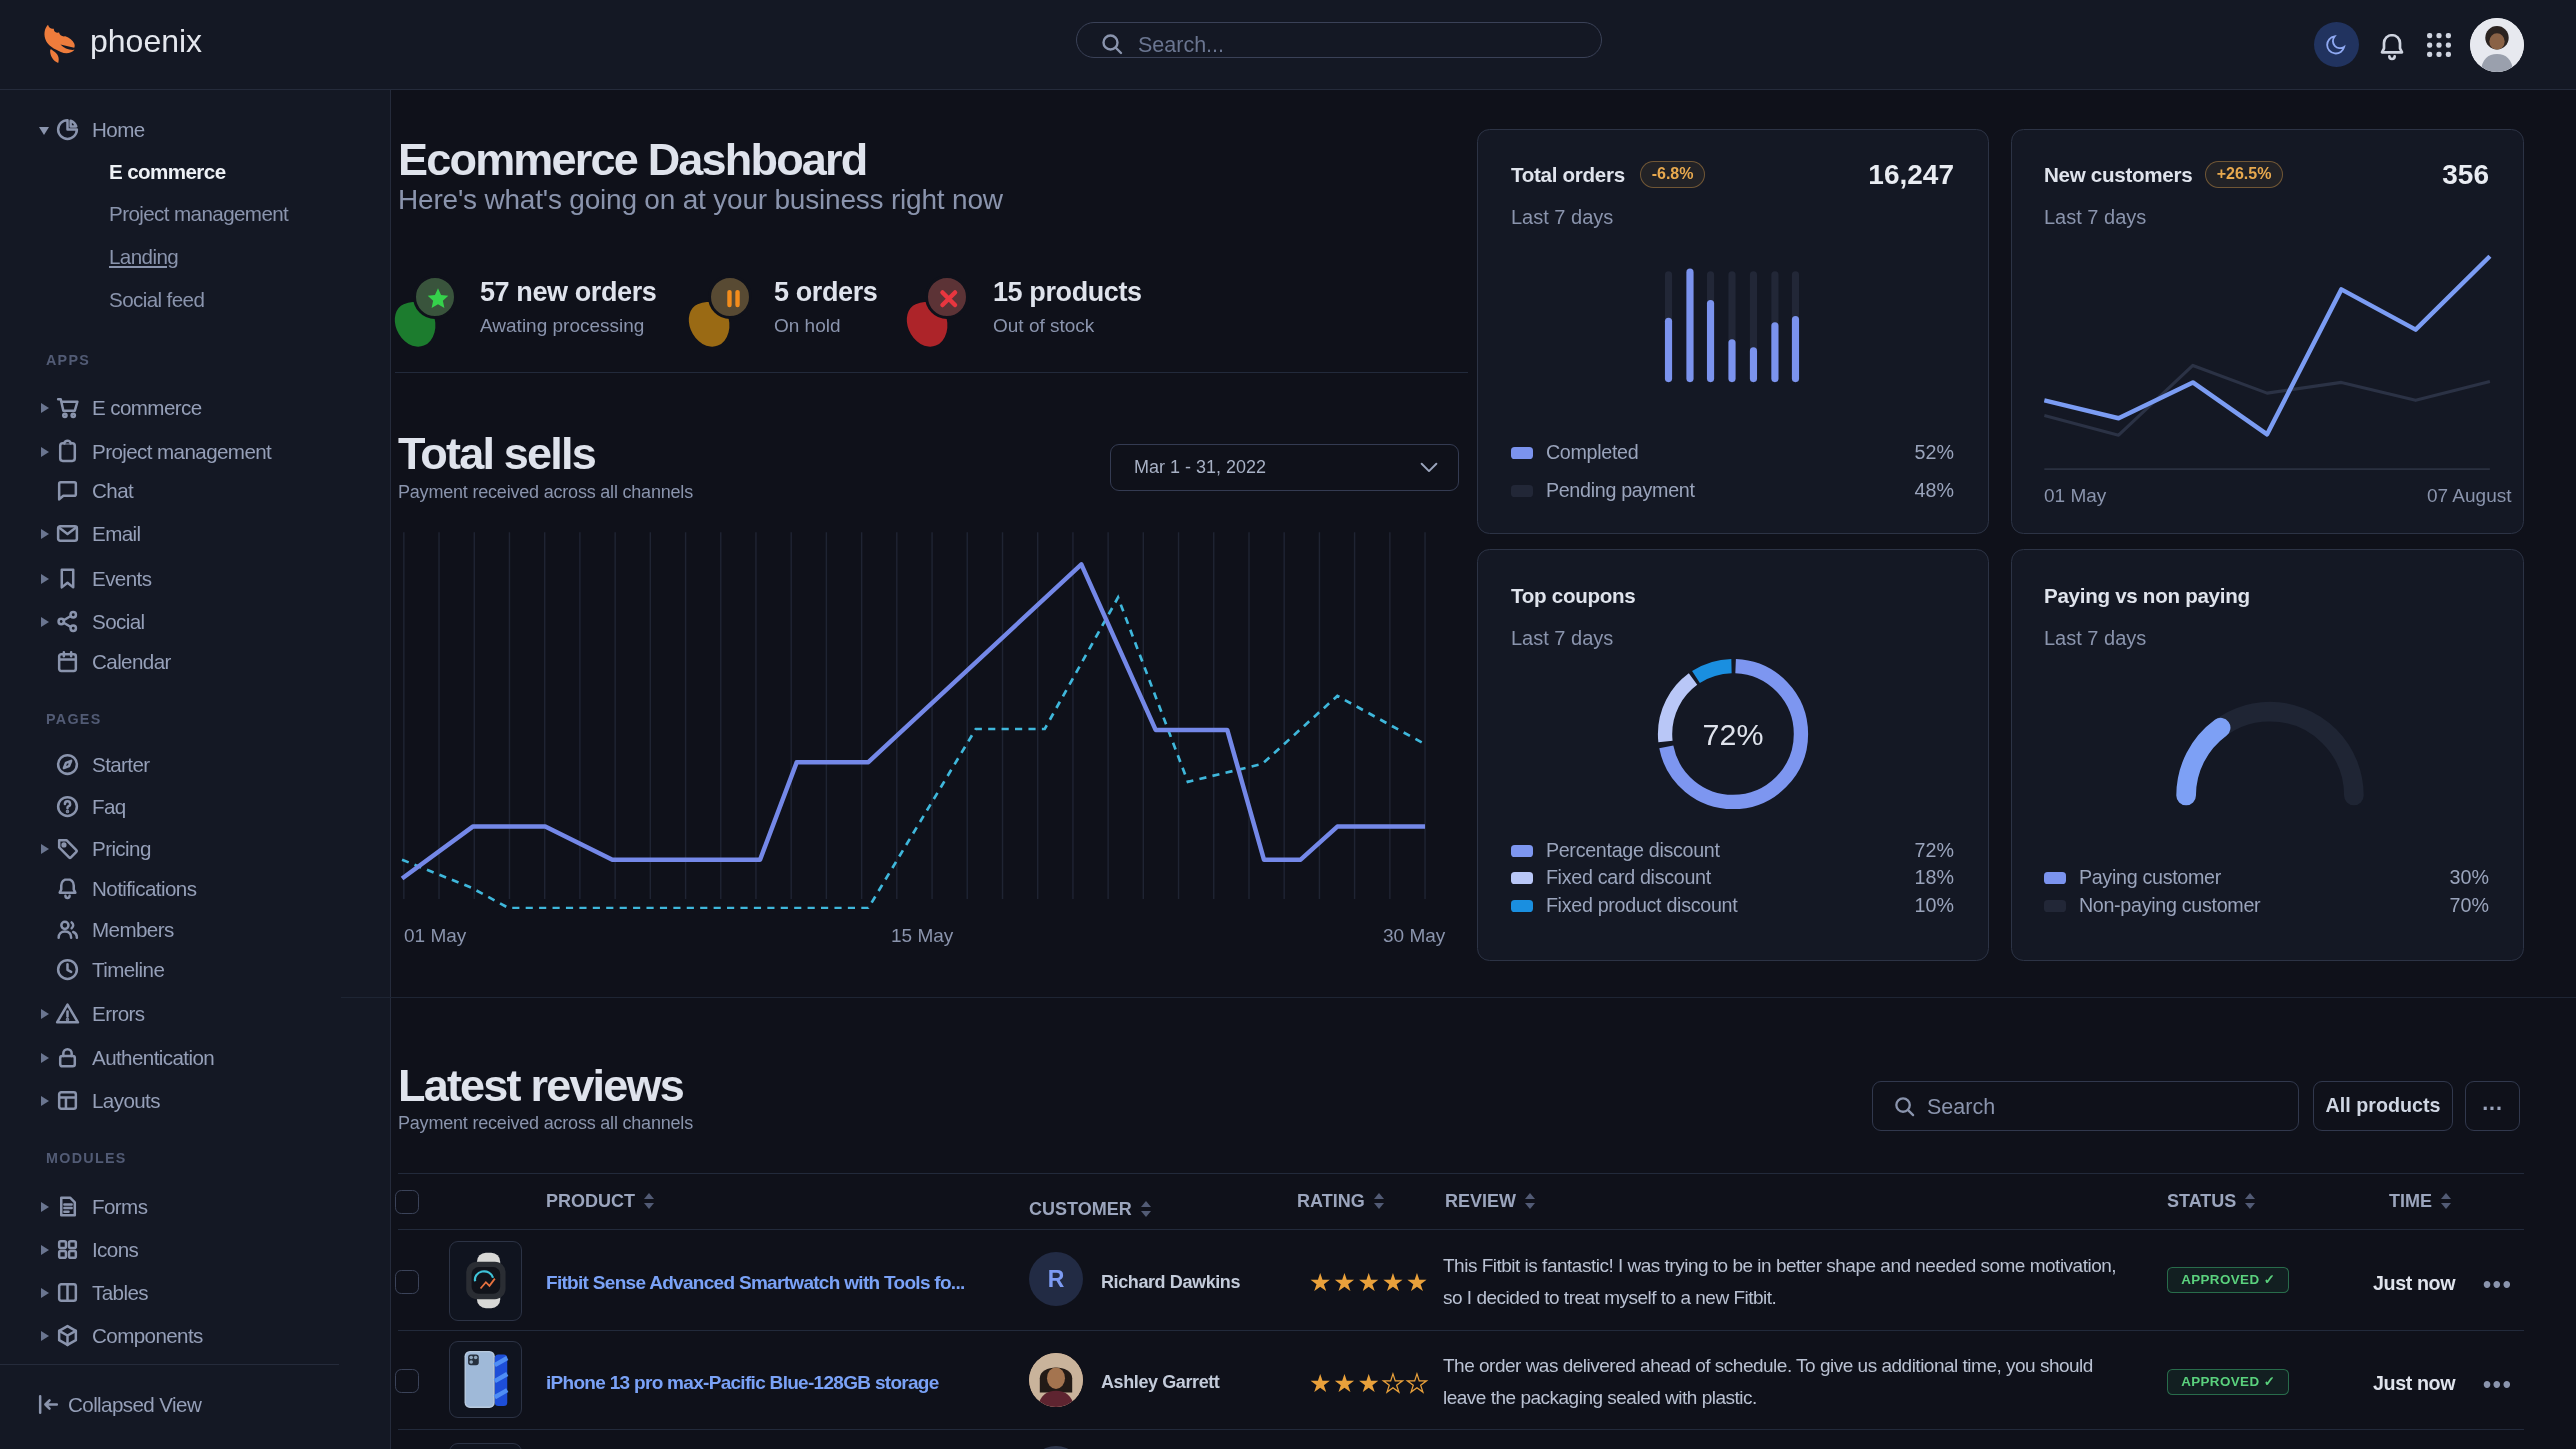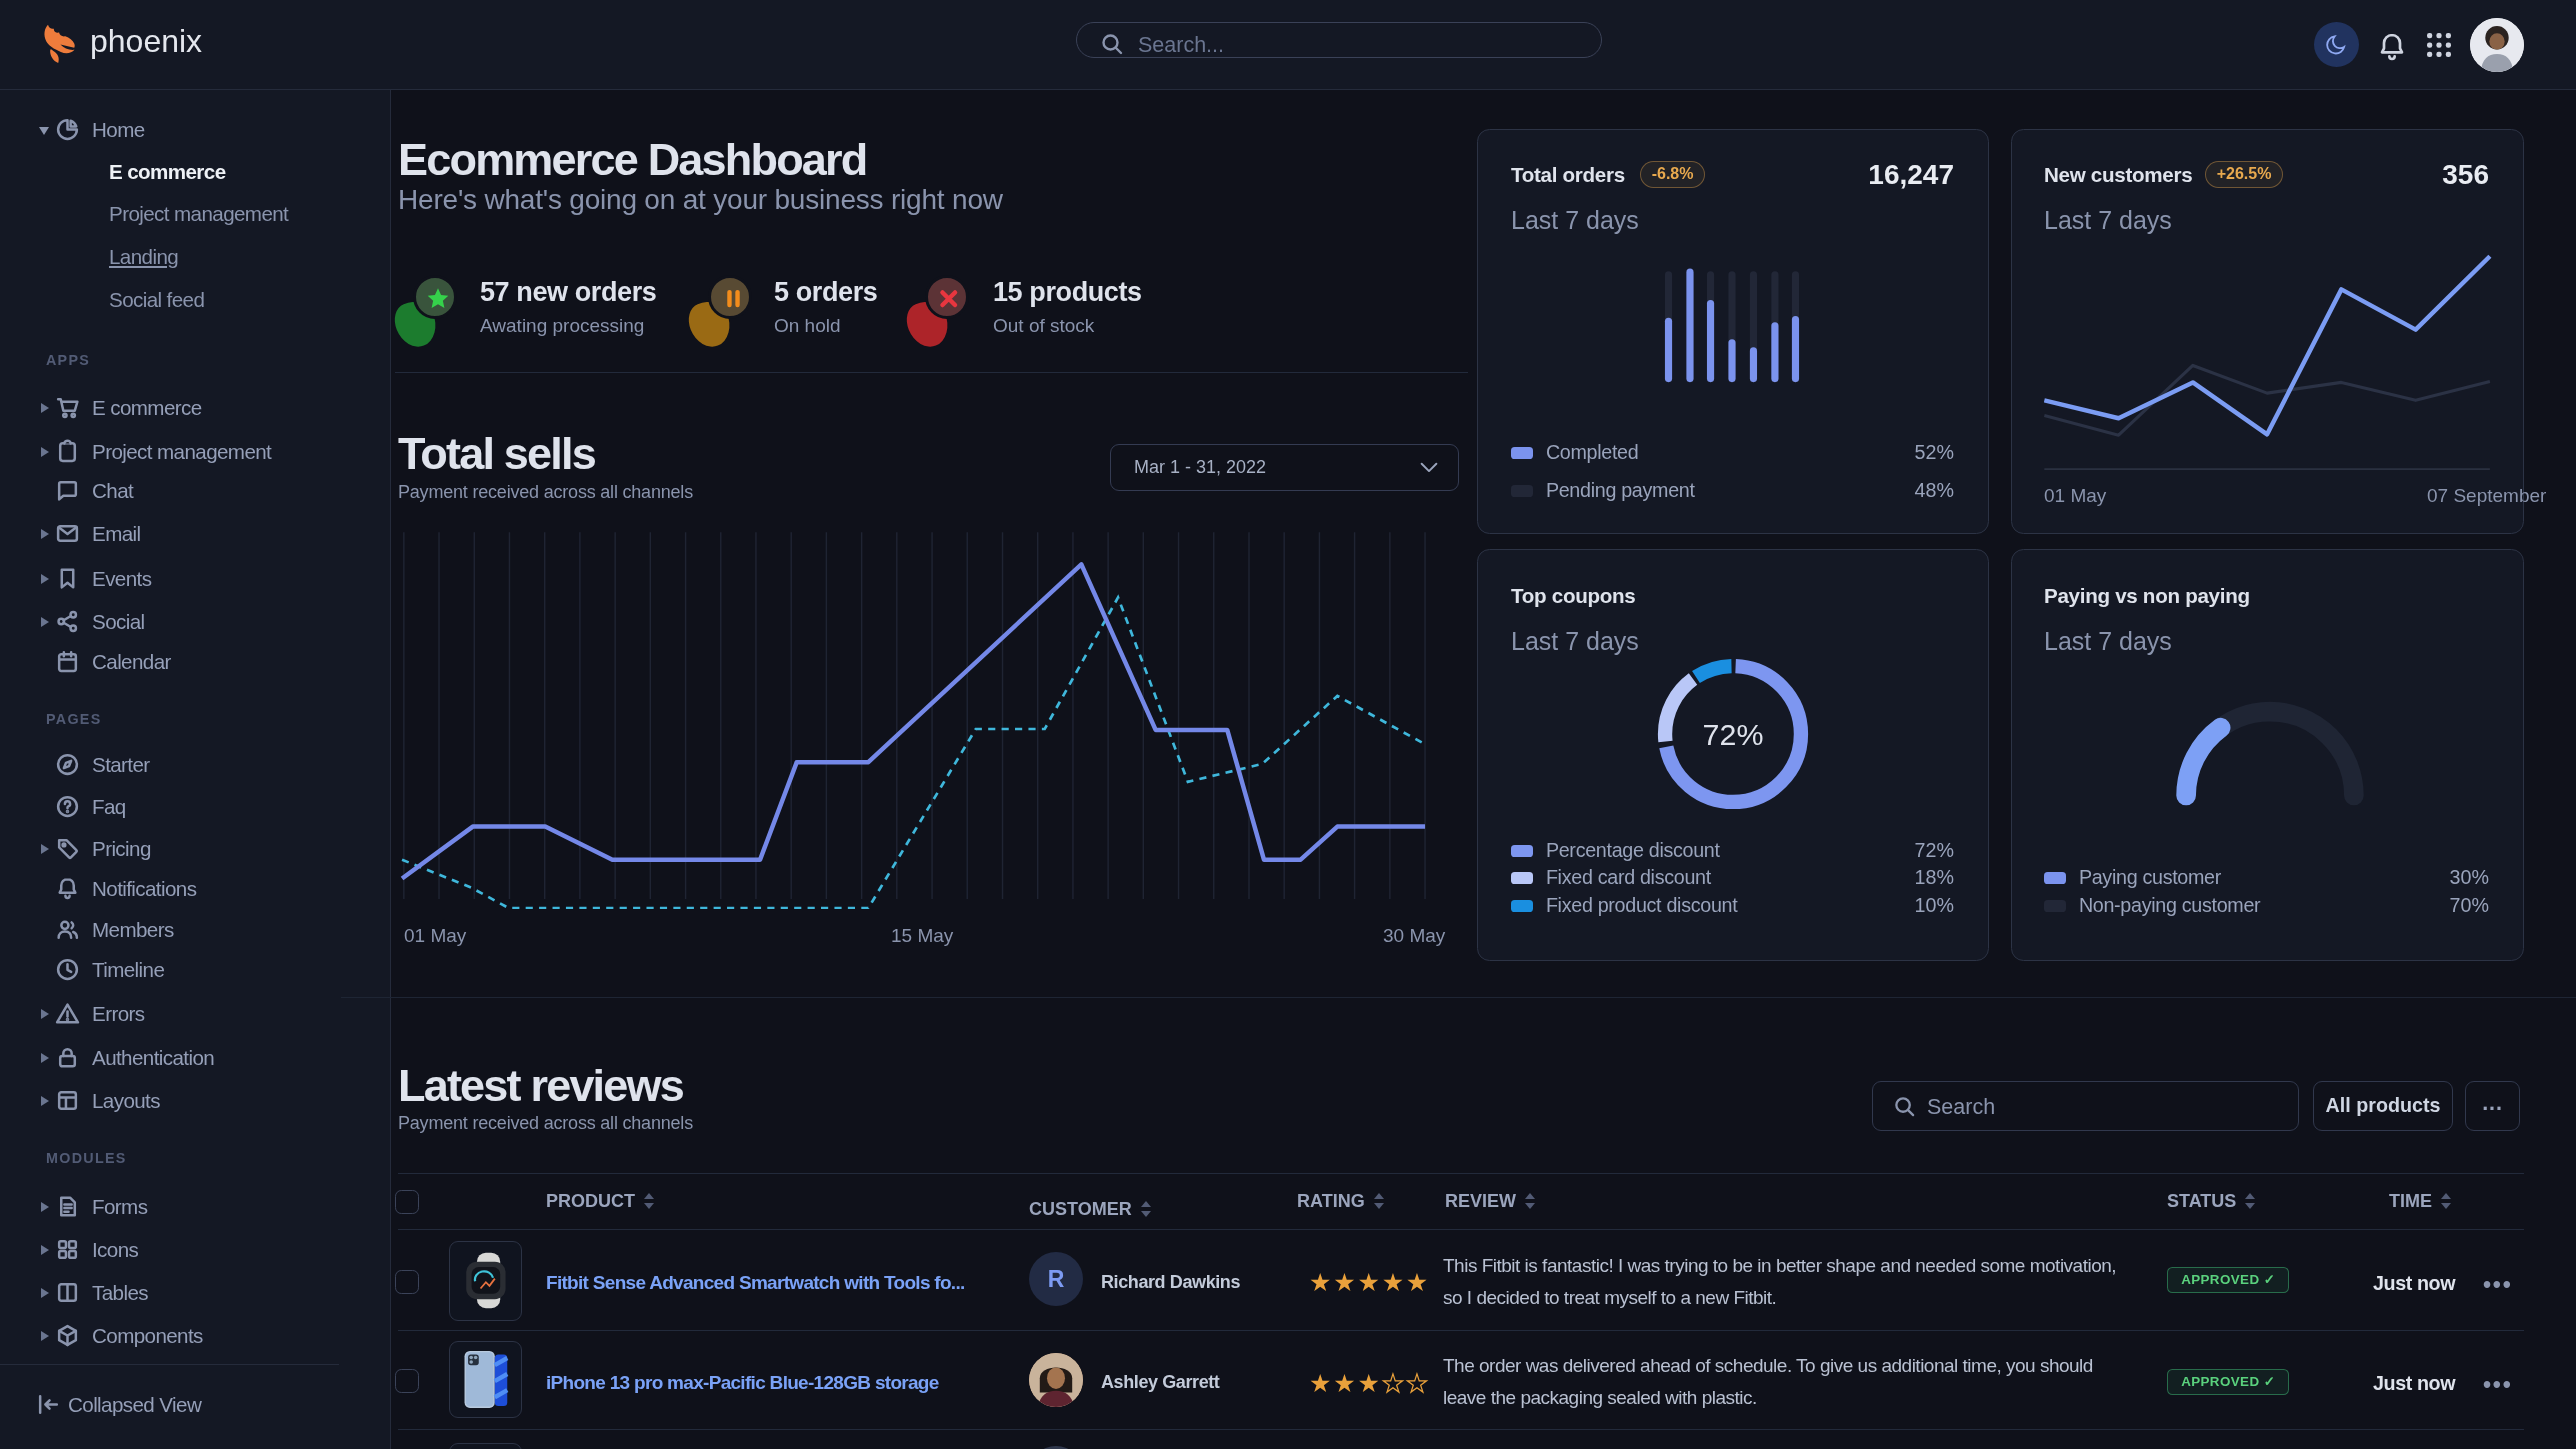--- a/index.html
+++ b/index.html
@@ -26,21 +26,21 @@
   .navsub.active { color:#eef1f6; font-weight:700; }
   svg.lic { stroke:#8a94ad; fill:none; stroke-width:2.4; stroke-linecap:round; stroke-linejoin:round; }
 
   
   .h2 { position:absolute; font-size:45px; font-weight:700; color:#dfe3ec; letter-spacing:-1.8px; }
   .sub { position:absolute; font-size:18px; color:#8a94ad; letter-spacing:-0.2px; }
   .card { position:absolute; background:#141824; border:1.8px solid #2c3345; border-radius:12.5px; }
   .cardtitle { position:absolute; font-size:20.6px; font-weight:700; color:#dfe3ec; letter-spacing:-0.3px; }
   .badge { position:absolute; height:27px; border-radius:13.4px; border:1.8px solid rgba(229,165,75,0.4); background:rgba(229,165,75,0.07); color:#e8a94e; font-size:16px; font-weight:700; line-height:24px; padding:0 10.7px; }
   .bignum { position:absolute; font-size:28px; font-weight:700; color:#e9ecf2; text-align:right; }
-  .last7 { position:absolute; font-size:25px; color:#8a94ad; }
+  .last7 { position:absolute; font-size:20px; color:#8a94ad; }
   .legrow { position:absolute; font-size:19.7px; color:#9aa4bc; letter-spacing:-0.3px; }
   .legrow .sw { display:inline-block; width:22.4px; height:11.6px; border-radius:3.6px; margin-right:12.5px; }
   .legval { position:absolute; font-size:19.7px; color:#9aa4bc; text-align:right; }
 
   
   .blob { position:absolute; width:40px; height:46px; border-radius:40% 60% 52% 48% / 46% 40% 60% 54%; transform:rotate(-22deg); }
   .statcirc { position:absolute; width:44px; height:44px; border-radius:50%; border:3.6px solid #0f111a; }
   .stattitle { position:absolute; font-size:27px; font-weight:700; color:#dfe3ec; letter-spacing:-0.4px; }
   .statsub { position:absolute; font-size:19px; color:#8a94ad; }
 
@@ -420,21 +420,21 @@
     <div class="cardtitle" style="left:2044px;top:163px;">New customers</div>
     <div class="badge" style="left:2205px;top:161px;">+26.5%</div>
     <div class="bignum" style="left:2328px;top:159px;width:161px;">356</div>
     <div class="last7" style="left:2044px;top:206px;">Last 7 days</div>
     <svg style="position:absolute;left:2044px;top:233px;" width="448" height="238" viewBox="0 0 500 266">
       <polyline fill="none" stroke="#2b3245" stroke-width="3.5" stroke-linejoin="round" points="0,204 83,226 166,148 249,179 332,167 415,187 498,166"></polyline>
       <polyline fill="none" stroke="#7b9cf3" stroke-width="5" stroke-linejoin="round" points="0,187 83,207 166,167 249,225 332,63 415,108 498,26"></polyline>
       <line x1="0" y1="264" x2="498" y2="264" stroke="#2a3040" stroke-width="2"></line>
     </svg>
     <div class="abs" style="left:2044px;top:485px;font-size:19px;color:#8a94ad;">01 May</div>
-    <div class="abs" style="left:2427px;top:485px;font-size:19px;color:#8a94ad;">07 September</div>
+    <div class="abs" style="left:2427px;top:485px;font-size:19px;color:#8a94ad;">07 August</div>
 
     <div class="card" style="left:1477px;top:549px;width:512px;height:412px;"></div>
     <div class="cardtitle" style="left:1511px;top:584px;">Top coupons</div>
     <div class="last7" style="left:1511px;top:627px;">Last 7 days</div>
     <svg style="position:absolute;left:1657px;top:658px;" width="152" height="152" viewBox="0 0 170 170">
       <g transform="rotate(-90 85 85)" fill="none" stroke-width="16">
         <circle cx="85" cy="85" r="76" stroke="#7d96f0" stroke-dasharray="340 137.5" stroke-dashoffset="-3"></circle>
         <circle cx="85" cy="85" r="76" stroke="#b9c7f7" stroke-dasharray="80 397.5" stroke-dashoffset="-349"></circle>
         <circle cx="85" cy="85" r="76" stroke="#1a8fe0" stroke-dasharray="42 435.5" stroke-dashoffset="-433"></circle>
       </g>

